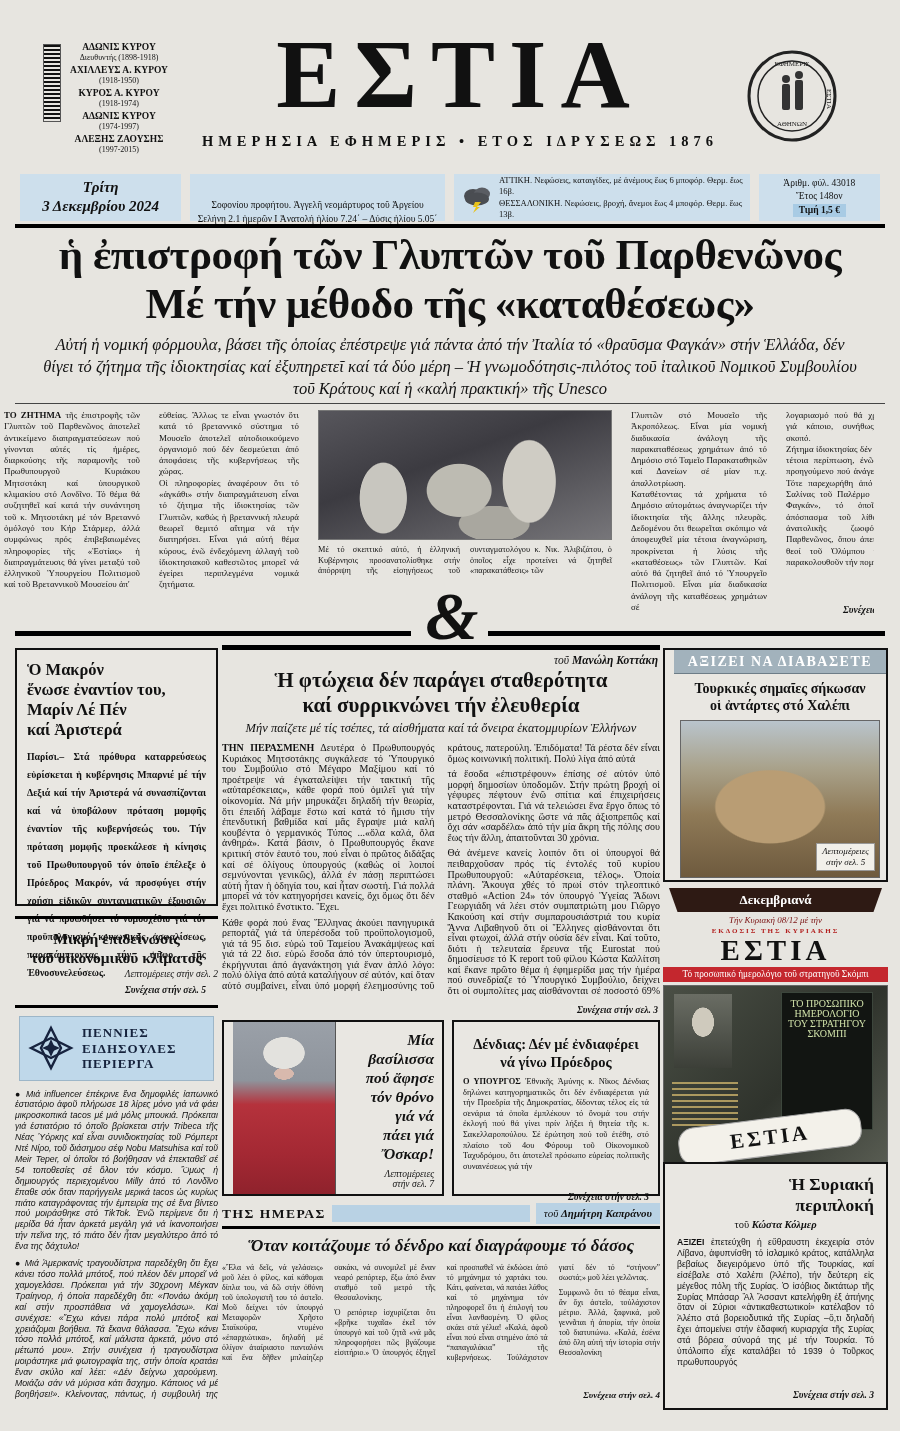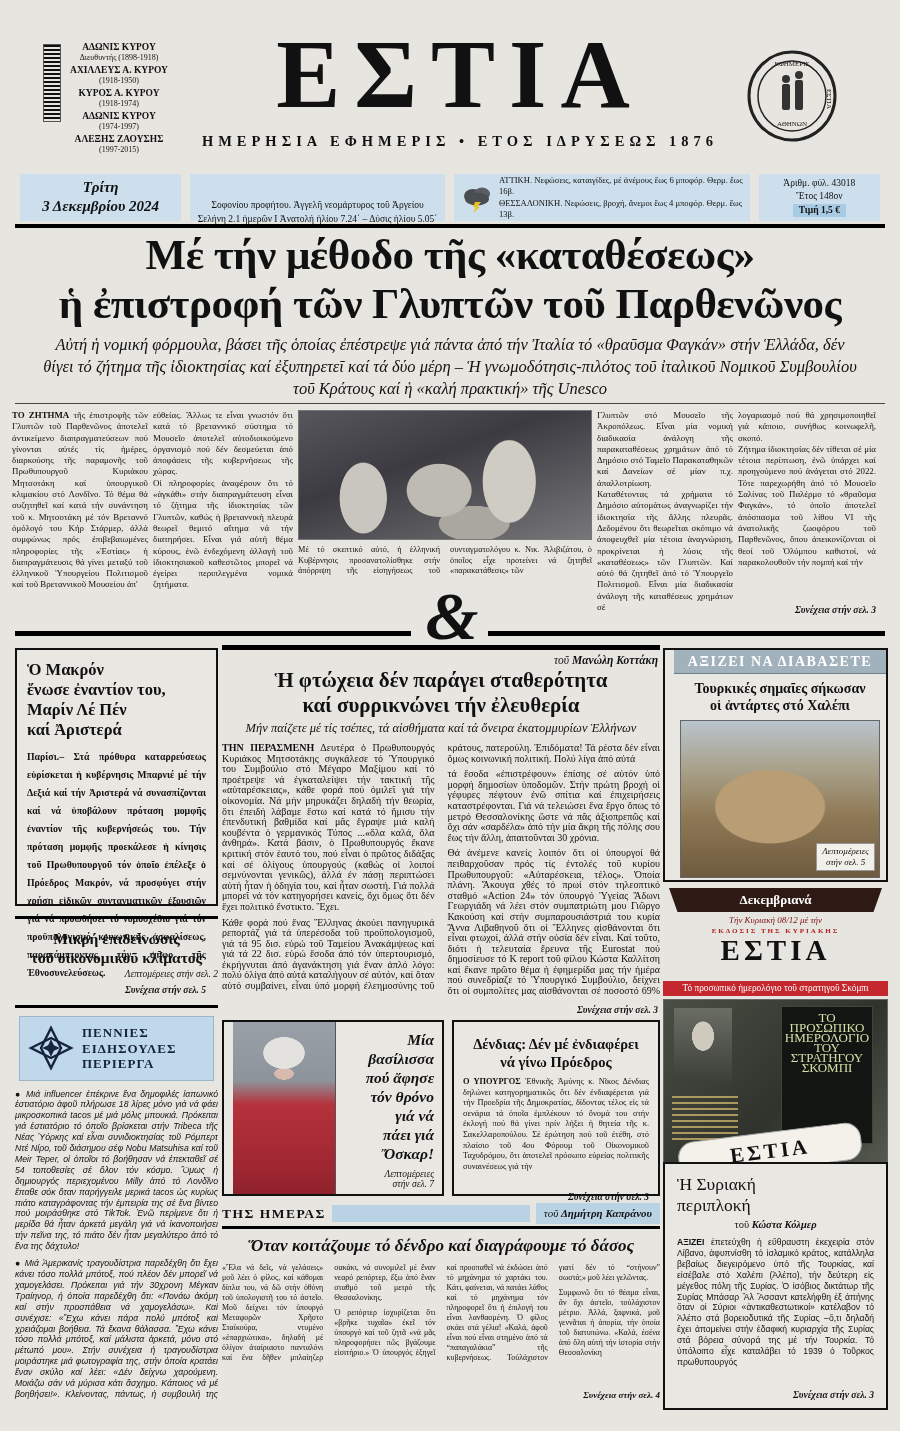--- a/index.html
+++ b/index.html
@@ -34,22 +34,22 @@
   .cell-issue{width:122px;text-align:center;font-size:9.5px;line-height:13px;padding-top:3px;}
   .price-chip{display:inline-block;background:#a8cbe4;padding:0 6px;font-weight:bold;margin-top:1px;}
   .wicon{width:34px;height:30px;flex:0 0 auto;}
 
   .rule-heavy{background:#000;}
   
   .headline{left:30px;top:230px;width:840px;text-align:center;font-weight:bold;
     font-size:43px;line-height:49px;letter-spacing:-0.5px;}
   .deck{left:42px;top:334px;width:816px;text-align:center;font-style:italic;
     font-size:16.5px;line-height:22px;}
-  .lead-grid{left:12px;top:410px;width:870px;height:218px;display:grid;
-    grid-template-columns:136px 140px 294px 136px 138px;gap:5px;overflow:hidden;}
+  .lead-grid{left:4px;top:410px;width:870px;height:218px;display:grid;
+    grid-template-columns:136px 140px 294px 136px 138px;gap:19px;overflow:hidden;}
   .lead-col{font-size:8.9px;line-height:11.3px;overflow:hidden;}
   .lead-lab{font-weight:bold;}
   .photo-parthenon{width:100%;height:130px;
     background:
       radial-gradient(ellipse 40px 60px at 22% 68%, #c8c6bf 0 58%, transparent 60%),
       radial-gradient(ellipse 55px 45px at 48% 62%, #bdbbb2 0 58%, transparent 60%),
       radial-gradient(ellipse 45px 70px at 72% 55%, #cfccc4 0 58%, transparent 60%),
       radial-gradient(ellipse 60px 30px at 60% 88%, #a9a79f 0 58%, transparent 60%),
       linear-gradient(160deg,#57565c 0%,#3c3b41 40%,#77767a 100%);
     border:1px solid #777;box-sizing:border-box;}
@@ -135,35 +135,35 @@
       linear-gradient(180deg,#b9c4cc 0%,#a9a28b 30%,#8f7a57 60%,#6e5a3e 100%);
     border:1px solid #666;}
   .photo-chip{position:absolute;right:4px;bottom:6px;background:#f2f0ea;border:1px solid #999;
     font-style:italic;font-size:9px;line-height:11px;padding:2px 5px;text-align:center;}
   .promo{left:663px;top:888px;width:225px;height:268px;text-align:center;}
   .ribbon{margin:0 6px;background:#2e1a14;color:#fff;font-weight:bold;font-size:13px;line-height:24px;
     clip-path:polygon(0 0,100% 0,96% 100%,4% 100%);}
   .promo-line{font-size:9px;color:#7a1212;font-style:italic;margin-top:3px;}
   .promo-ed{font-size:7px;color:#b3201f;letter-spacing:2px;font-weight:bold;margin-top:2px;}
   .promo-logo{font-weight:bold;font-size:29px;line-height:30px;letter-spacing:4px;}
-  .promo-red{background:#c4272e;color:#fff;font-size:9.3px;line-height:15px;margin-top:16px;}
+  .promo-red{background:#c4272e;color:#fff;font-size:9.3px;line-height:15px;margin-top:2px;}
   .promo-photo{position:relative;margin-top:3px;height:178px;overflow:hidden;border:1px solid #666;
     background:linear-gradient(135deg,#4a4f45 0%,#2f332c 55%,#585c52 100%);}
   .promo-face{position:absolute;left:10px;top:8px;width:58px;height:74px;
     background:radial-gradient(ellipse 18px 24px at 50% 38%, #cfcabd 0 60%, transparent 62%),
                linear-gradient(180deg,#6a6d64,#3c3f38);}
   .promo-caplines{position:absolute;left:8px;top:96px;width:66px;height:44px;
     background:repeating-linear-gradient(180deg,#c9b06a 0 2px,transparent 2px 6px);opacity:.8;}
   .promo-book{position:absolute;right:14px;top:6px;width:92px;height:138px;background:#121512;
-    border:1px solid #3c463c;color:#cfe0a8;font-size:13px;line-height:10px;padding-top:6px;box-sizing:border-box;}
+    border:1px solid #3c463c;color:#cfe0a8;font-size:10px;line-height:10px;padding-top:6px;box-sizing:border-box;}
   .promo-roll{position:absolute;left:14px;bottom:8px;width:182px;height:36px;background:#f3f1ea;
     border-radius:16px;transform:rotate(-7deg);border:1px solid #aaa;
     font-weight:bold;font-size:21px;letter-spacing:3px;line-height:36px;color:#111;}
   .syria{left:663px;top:1162px;width:225px;height:248px;padding:10px 12px;}
-  .syria h3{margin:0;text-align:left;font-weight:normal;font-size:17.5px;line-height:21px;}
+  .syria h3{margin:0;text-align:right;font-weight:bold;font-size:17.5px;line-height:21px;}
   .syria .by{ text-align:center;font-size:10.5px;margin:3px 0 7px;}
   .syria .by b{font-style:italic;font-weight:bold;}
   .syria .bd{font-family:"Liberation Sans","DejaVu Sans",sans-serif;font-size:8.6px;line-height:10.9px;
     height:150px;overflow:hidden;}
 </style>
 </head>
 <body>
 
 <div class="page">
 
@@ -231,22 +231,22 @@
     <div class="cell cell-issue">
       <div>Ἀριθμ. φύλ. 43018</div>
       <div>Ἔτος 148ον</div>
       <div class="price-chip">Τιμή 1,5 €</div>
     </div>
   </div>
 
   <div class="abs rule-heavy" style="left:15px;top:224px;width:870px;height:4px;"></div>
 
   <div class="abs headline">
+    <div>ἡ ἐπιστροφή τῶν Γλυπτῶν τοῦ Παρθενῶνος</div>
     <div>Μέ τήν μέθοδο τῆς «καταθέσεως»</div>
-    <div>ἡ ἐπιστροφή τῶν Γλυπτῶν τοῦ Παρθενῶνος</div>
   </div>
   <div class="abs deck">Αὐτή ἡ νομική φόρμουλα, βάσει τῆς ὁποίας ἐπέστρεψε γιά πάντα ἀπό τήν Ἰταλία τό «θραῦσμα Φαγκάν» στήν Ἑλλάδα, δέν θίγει τό ζήτημα τῆς ἰδιοκτησίας καί ἐξυπηρετεῖ καί τά δύο μέρη – Ἡ γνωμοδότησις-πιλότος τοῦ ἰταλικοῦ Νομικοῦ Συμβουλίου τοῦ Κράτους καί ἡ «καλή πρακτική» τῆς Unesco</div>
   <div class="abs" style="left:15px;top:403px;width:870px;height:1px;background:#444;"></div>
 
   <div class="abs lead-grid">
     <div class="lead-col just">
       <span class="lead-lab">ΤΟ ΖΗΤΗΜΑ</span>
       <span>τῆς ἐπιστροφῆς τῶν Γλυπτῶν τοῦ Παρθενῶνος ἀποτελεῖ ἀντικείμενο διαπραγματεύσεων πού γίνονται αὐτές τίς ἡμέρες, διαρκούσης τῆς παραμονῆς τοῦ Πρωθυπουργοῦ Κυριάκου Μητσοτάκη καί ὑπουργικοῦ κλιμακίου στό Λονδῖνο. Τό θέμα θά συζητηθεῖ καί κατά τήν συνάντηση τοῦ κ. Μητσοτάκη μέ τόν Βρεταννό ὁμόλογό του Κήρ Στάρμερ, ἀλλά συμφώνως πρός ἐπιβεβαιωμένες πληροφορίες τῆς «Ἑστίας» ἡ διαπραγμάτευσις θά γίνει μεταξύ τοῦ ἑλληνικοῦ Ὑπουργείου Πολιτισμοῦ καί τοῦ Βρεταννικοῦ Μουσείου ἀπ'</span>
     </div>
     <div class="lead-col just ml">εὐθείας. Ἄλλως τε εἶναι γνωστόν ὅτι κατά τό βρεταννικό σύστημα τό Μουσεῖο ἀποτελεῖ αὐτοδιοικούμενο ὀργανισμό πού δέν δεσμεύεται ἀπό ἀποφάσεις τῆς κυβερνήσεως τῆς χώρας.

